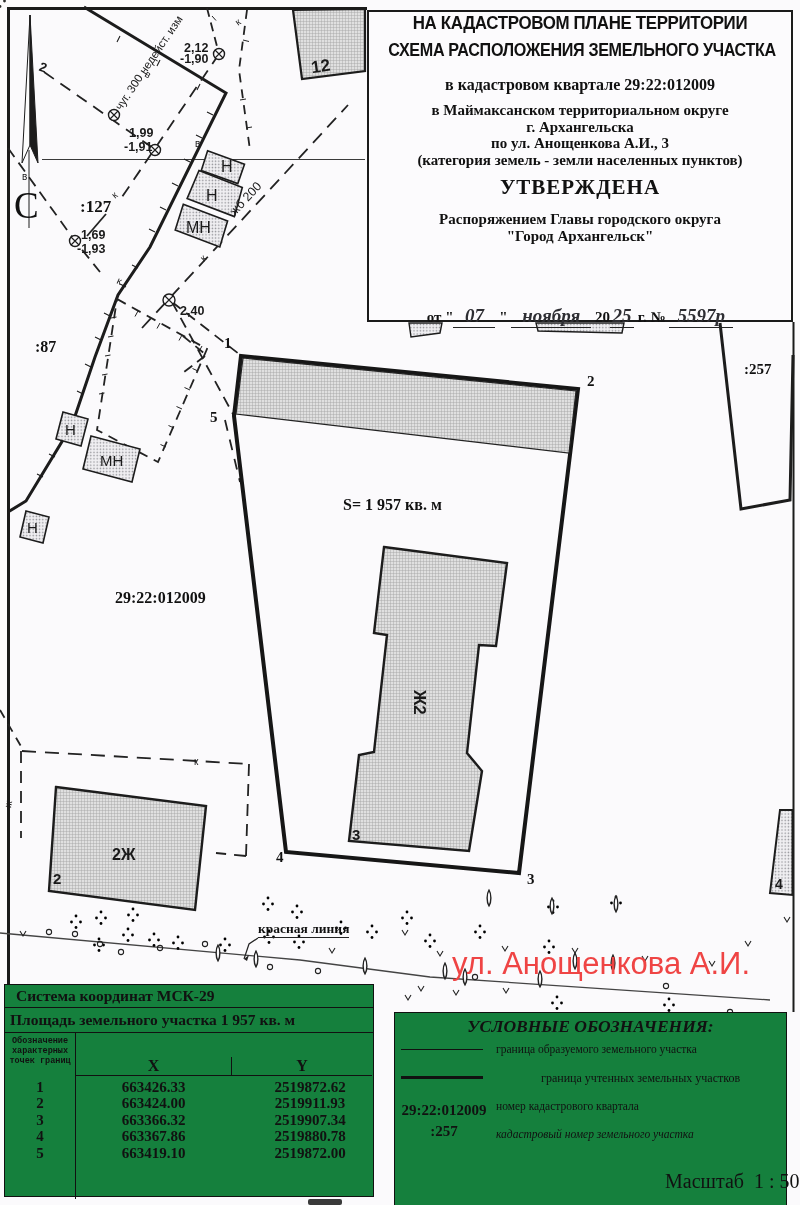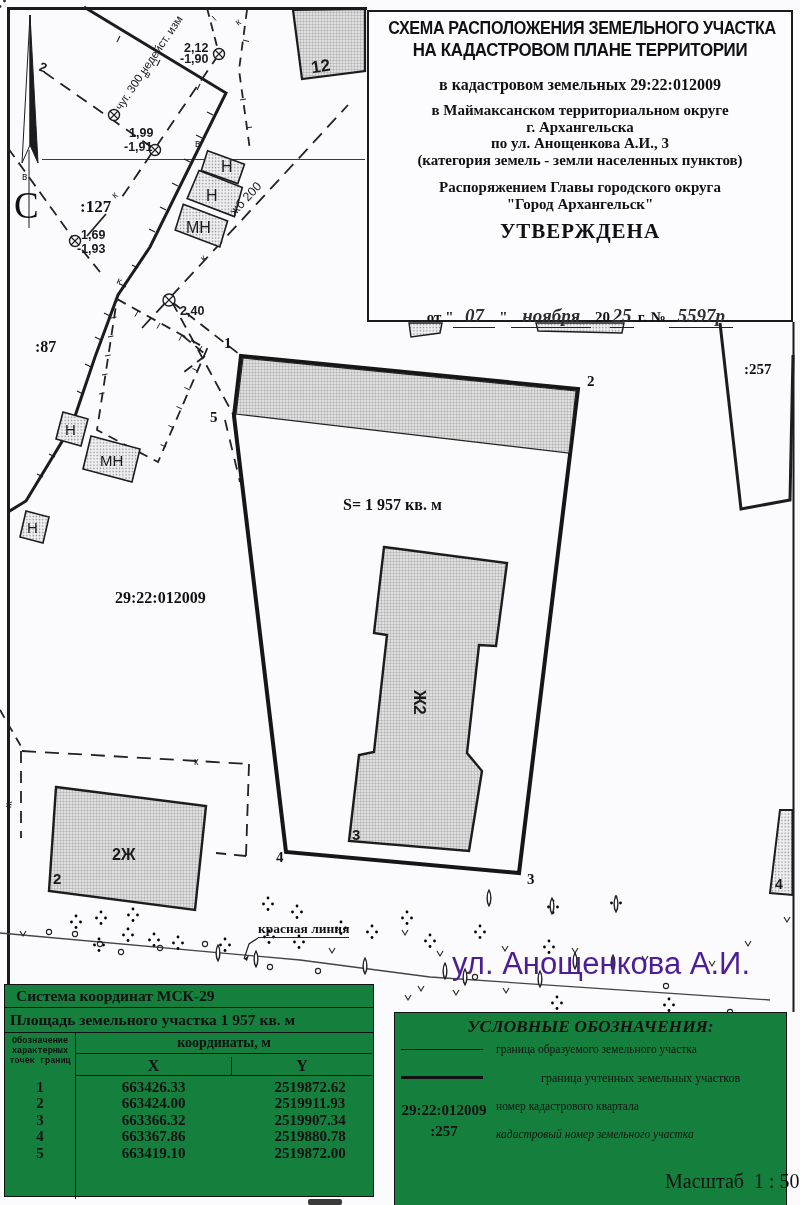--- a/index.html
+++ b/index.html
@@ -240,39 +240,38 @@
     <text x="80" y="212" font-size="17">:127</text>
     <text x="35" y="352" font-size="16">:87</text>
     <text x="744" y="374" font-size="15">:257</text>
     <text x="115" y="603" font-size="16">29:22:012009</text>
     <text x="343" y="510" font-size="16">S= 1 957 кв. м</text>
     <text x="14" y="218" font-size="37" font-weight="normal">С</text>
   </g>
 </svg>
 
 <div class="abs" id="tbox">
+  <div class="l1"><span style="transform:scale(0.89,1);">НА КАДАСТРОВОМ ПЛАНЕ ТЕРРИТОРИИ</span></div>
   <div style="margin-top:5px;" class="l1"><span style="transform:scale(0.85,1);position:relative;left:-15px;">СХЕМА РАСПОЛОЖЕНИЯ ЗЕМЕЛЬНОГО УЧАСТКА</span></div>
-  <div class="l1"><span style="transform:scale(0.89,1);">НА КАДАСТРОВОМ ПЛАНЕ ТЕРРИТОРИИ</span></div>
-  <div style="margin-top:15px;font-weight:bold;font-size:16px;">в кадастровом земельных 29:22:012009</div>
+  <div style="margin-top:15px;font-weight:bold;font-size:16px;">в кадастровом квартале 29:22:012009</div>
   <div style="margin-top:8px;font-weight:bold;font-size:15px;line-height:16.5px;">в Маймаксанском территориальном округе<br>г. Архангельска<br>по ул. Анощенкова А.И., 3<br>(категория земель - земли населенных пунктов)</div>
+  <div style="margin-top:7px;font-weight:bold;font-size:21px;letter-spacing:1px;">УТВЕРЖДЕНА</div>
   <div style="margin-top:11px;font-weight:bold;font-size:15px;line-height:16.5px;">Распоряжением Главы городского округа<br>"Город Архангельск"</div>
-  <div style="margin-top:7px;font-weight:bold;font-size:21px;letter-spacing:1px;">УТВЕРЖДЕНА</div>
   <div style="margin-top:17px;font-weight:bold;font-size:15px;">от "<span class="hw" style="display:inline-block;width:42px;border-bottom:1.3px solid #222;">07</span> " <span class="hw" style="display:inline-block;width:80px;border-bottom:1.3px solid #222;">ноября</span> 20<span class="hw" style="display:inline-block;width:24px;border-bottom:1.3px solid #222;">25</span> г. № <span class="hw" style="display:inline-block;width:64px;border-bottom:1.3px solid #222;">5597р</span></div>
 </div>
 
-<div class="abs san" style="left:452px;top:946px;font-size:31px;letter-spacing:0px;color:#4c1d95;">ул. Анощенкова А.И.</div>
+<div class="abs san" style="left:452px;top:946px;font-size:31px;letter-spacing:0px;color:#ef4444;">ул. Анощенкова А.И.</div>
 <div class="abs ser" style="left:258px;top:921px;font-size:13.5px;font-weight:bold;border-bottom:1.2px solid #222;">красная линия</div>
 
 <div class="abs" style="left:4px;top:984px;width:368px;height:211px;border:1.5px solid #111;background:#15803d;">
   <div style="border-bottom:1.5px solid #111;font-weight:bold;font-size:15.5px;padding:2px 0 2px 11px;">Система координат МСК-29</div>
   <div style="border-bottom:1.5px solid #111;font-weight:bold;font-size:15.5px;padding:3px 0 3px 5px;">Площадь земельного участка 1 957 кв. м</div>
   <div style="position:relative;height:166px;">
     <div style="position:absolute;left:0;top:0;width:70px;height:100%;border-right:1.5px solid #111;"></div>
     <div style="position:absolute;left:0;top:0;width:70px;font-weight:bold;font-size:8.5px;line-height:10px;text-align:center;padding-top:3px;font-family:Liberation Mono, monospace;">Обозначение<br>характерных<br>точек границ</div>
-    <div style="position:absolute;left:71px;top:0;width:296px;text-align:center;font-weight:bold;font-size:14px;border-bottom:1.3px solid #111;padding:2px 0;">координаты, м</div>
     <div style="position:absolute;left:71px;top:24px;width:155px;text-align:center;font-weight:bold;font-size:16px;border-bottom:1.3px solid #111;border-right:1.3px solid #111;padding:0;">X</div>
     <div style="position:absolute;left:227px;top:24px;width:140px;text-align:center;font-weight:bold;font-size:16px;border-bottom:1.3px solid #111;">Y</div>
     <div style="position:absolute;left:0;top:46px;width:70px;text-align:center;font-weight:bold;font-size:15px;line-height:16.4px;">1<br>2<br>3<br>4<br>5</div>
     <div style="position:absolute;left:71px;top:46px;width:155px;text-align:center;font-weight:bold;font-size:15px;line-height:16.4px;">663426.33<br>663424.00<br>663366.32<br>663367.86<br>663419.10</div>
     <div style="position:absolute;left:240px;top:46px;width:130px;text-align:center;font-weight:bold;font-size:15px;line-height:16.4px;">2519872.62<br>2519911.93<br>2519907.34<br>2519880.78<br>2519872.00</div>
   </div>
 </div>
 
 <div class="abs" style="left:394px;top:1012px;width:391px;height:193px;border:1.5px solid #111;border-bottom:none;background:#15803d;">
   <div style="text-align:center;font-weight:bold;font-style:italic;font-size:17.5px;margin-top:3px;">УСЛОВНЫЕ ОБОЗНАЧЕНИЯ:</div>

